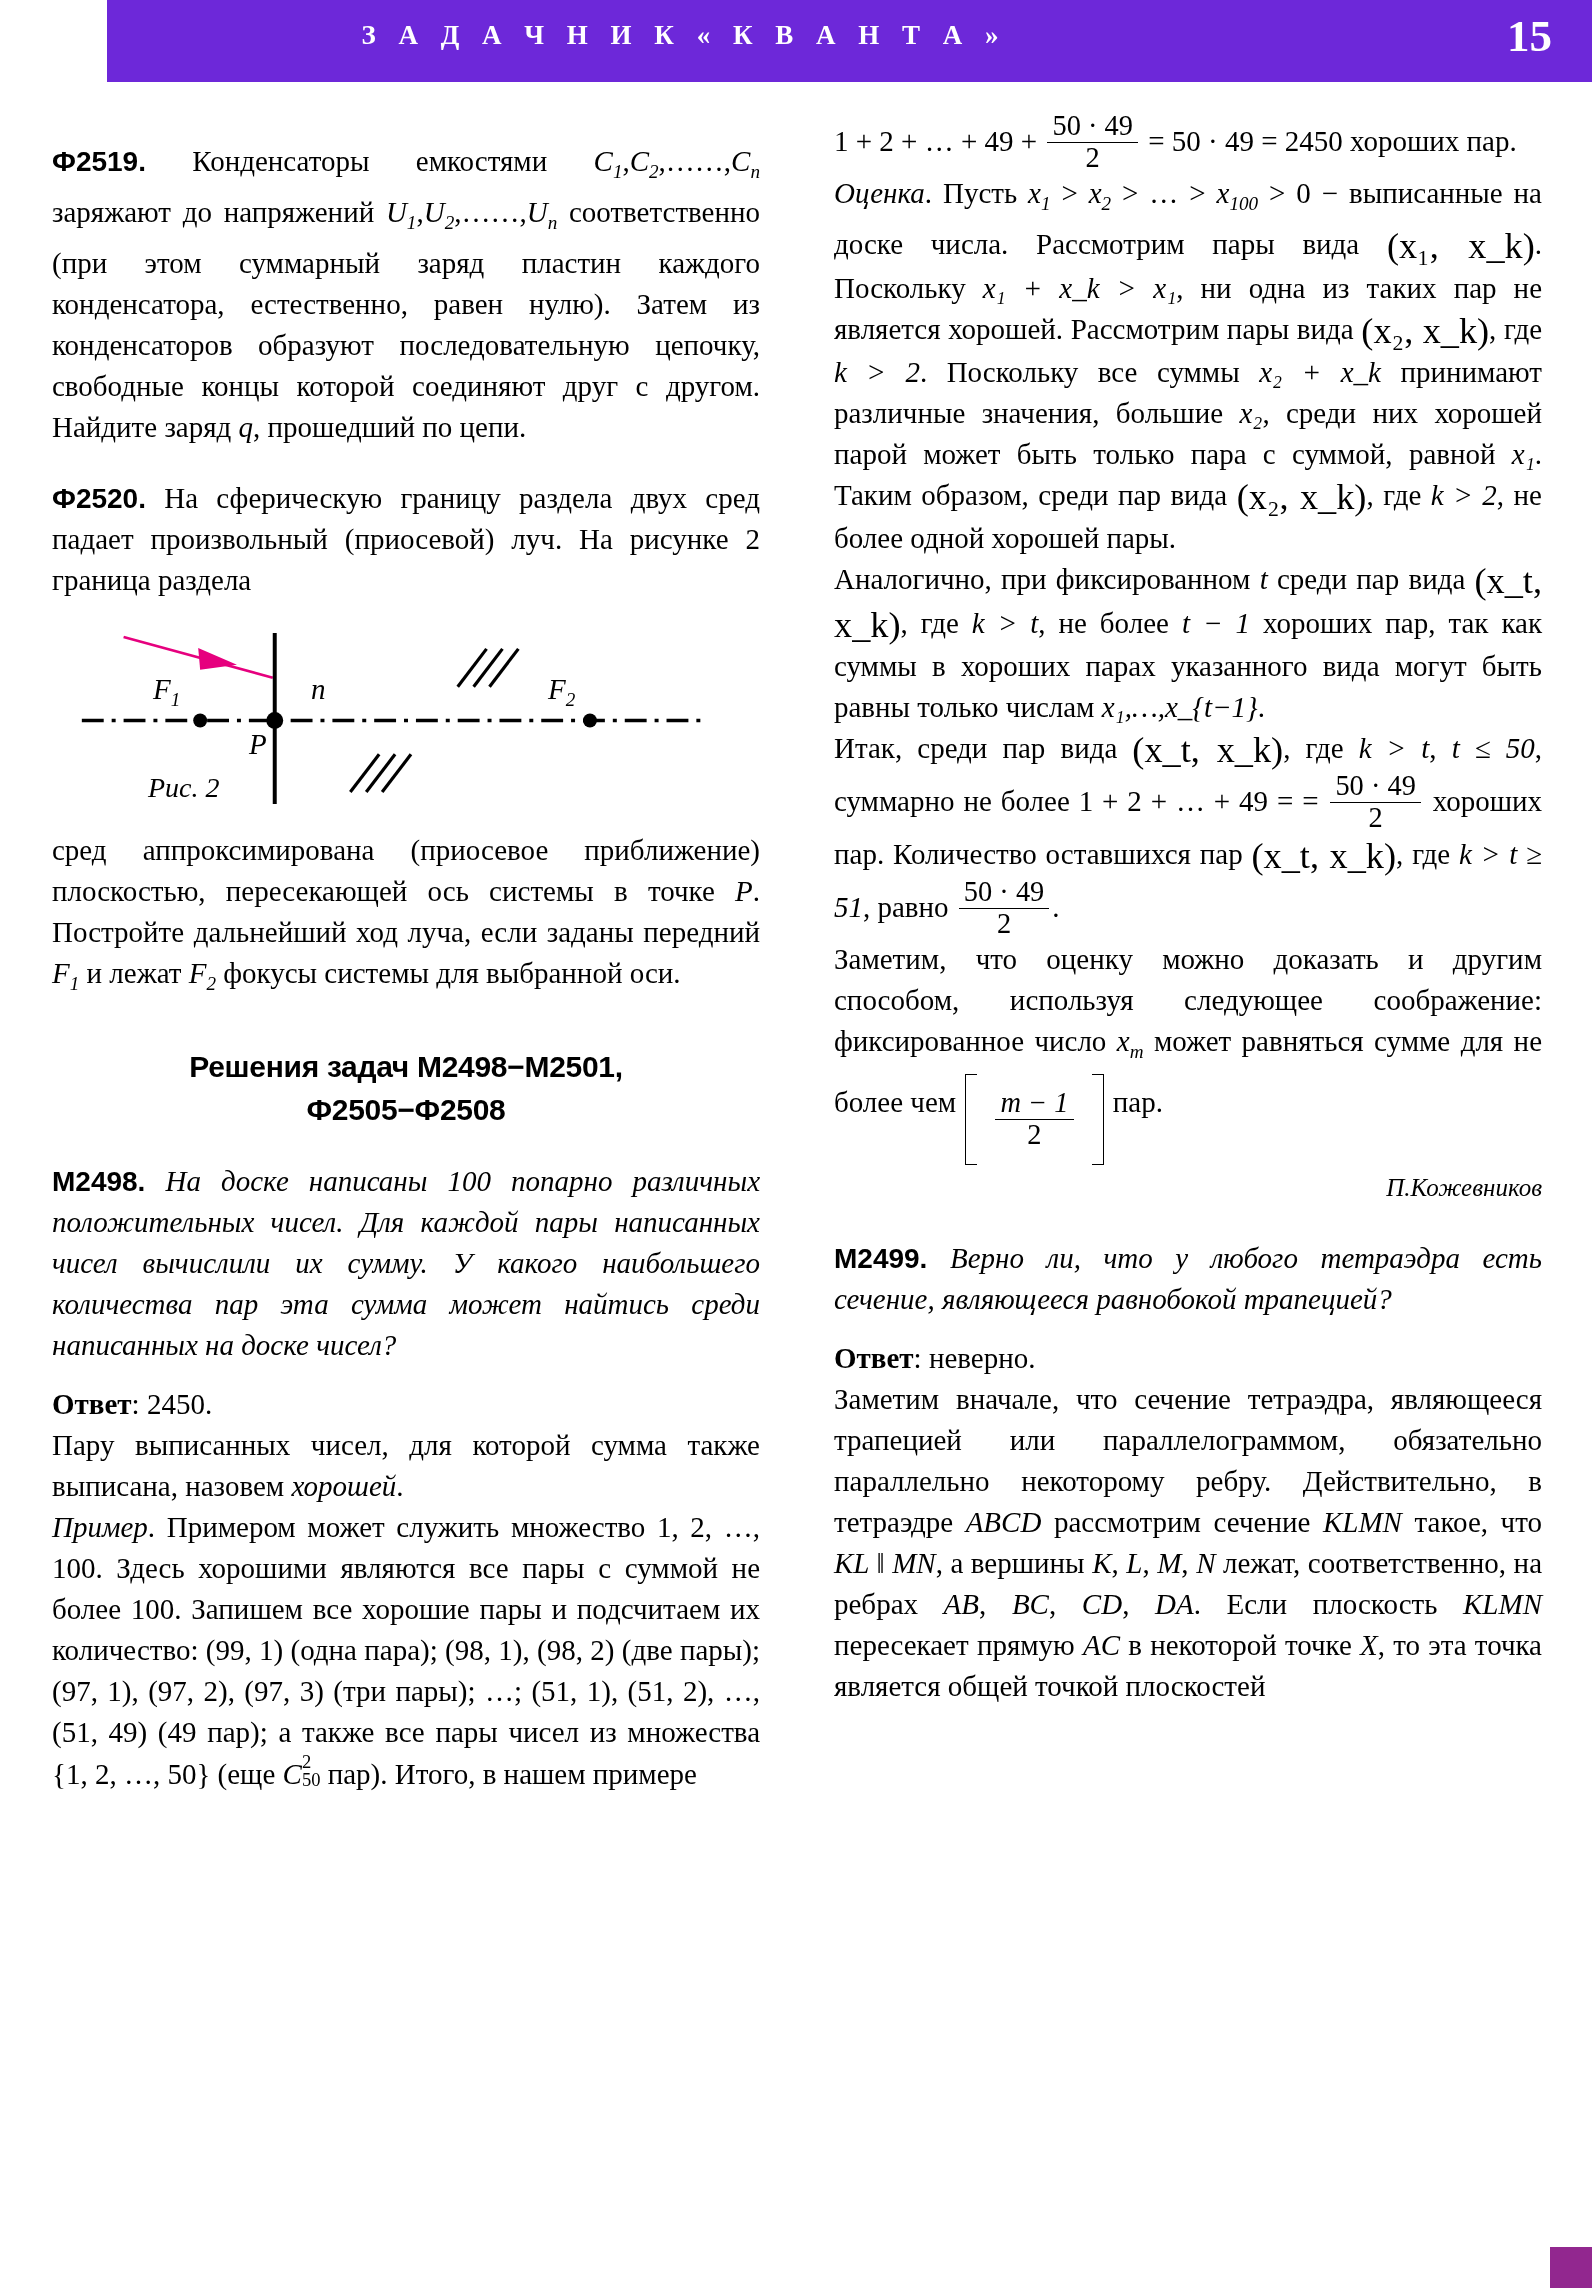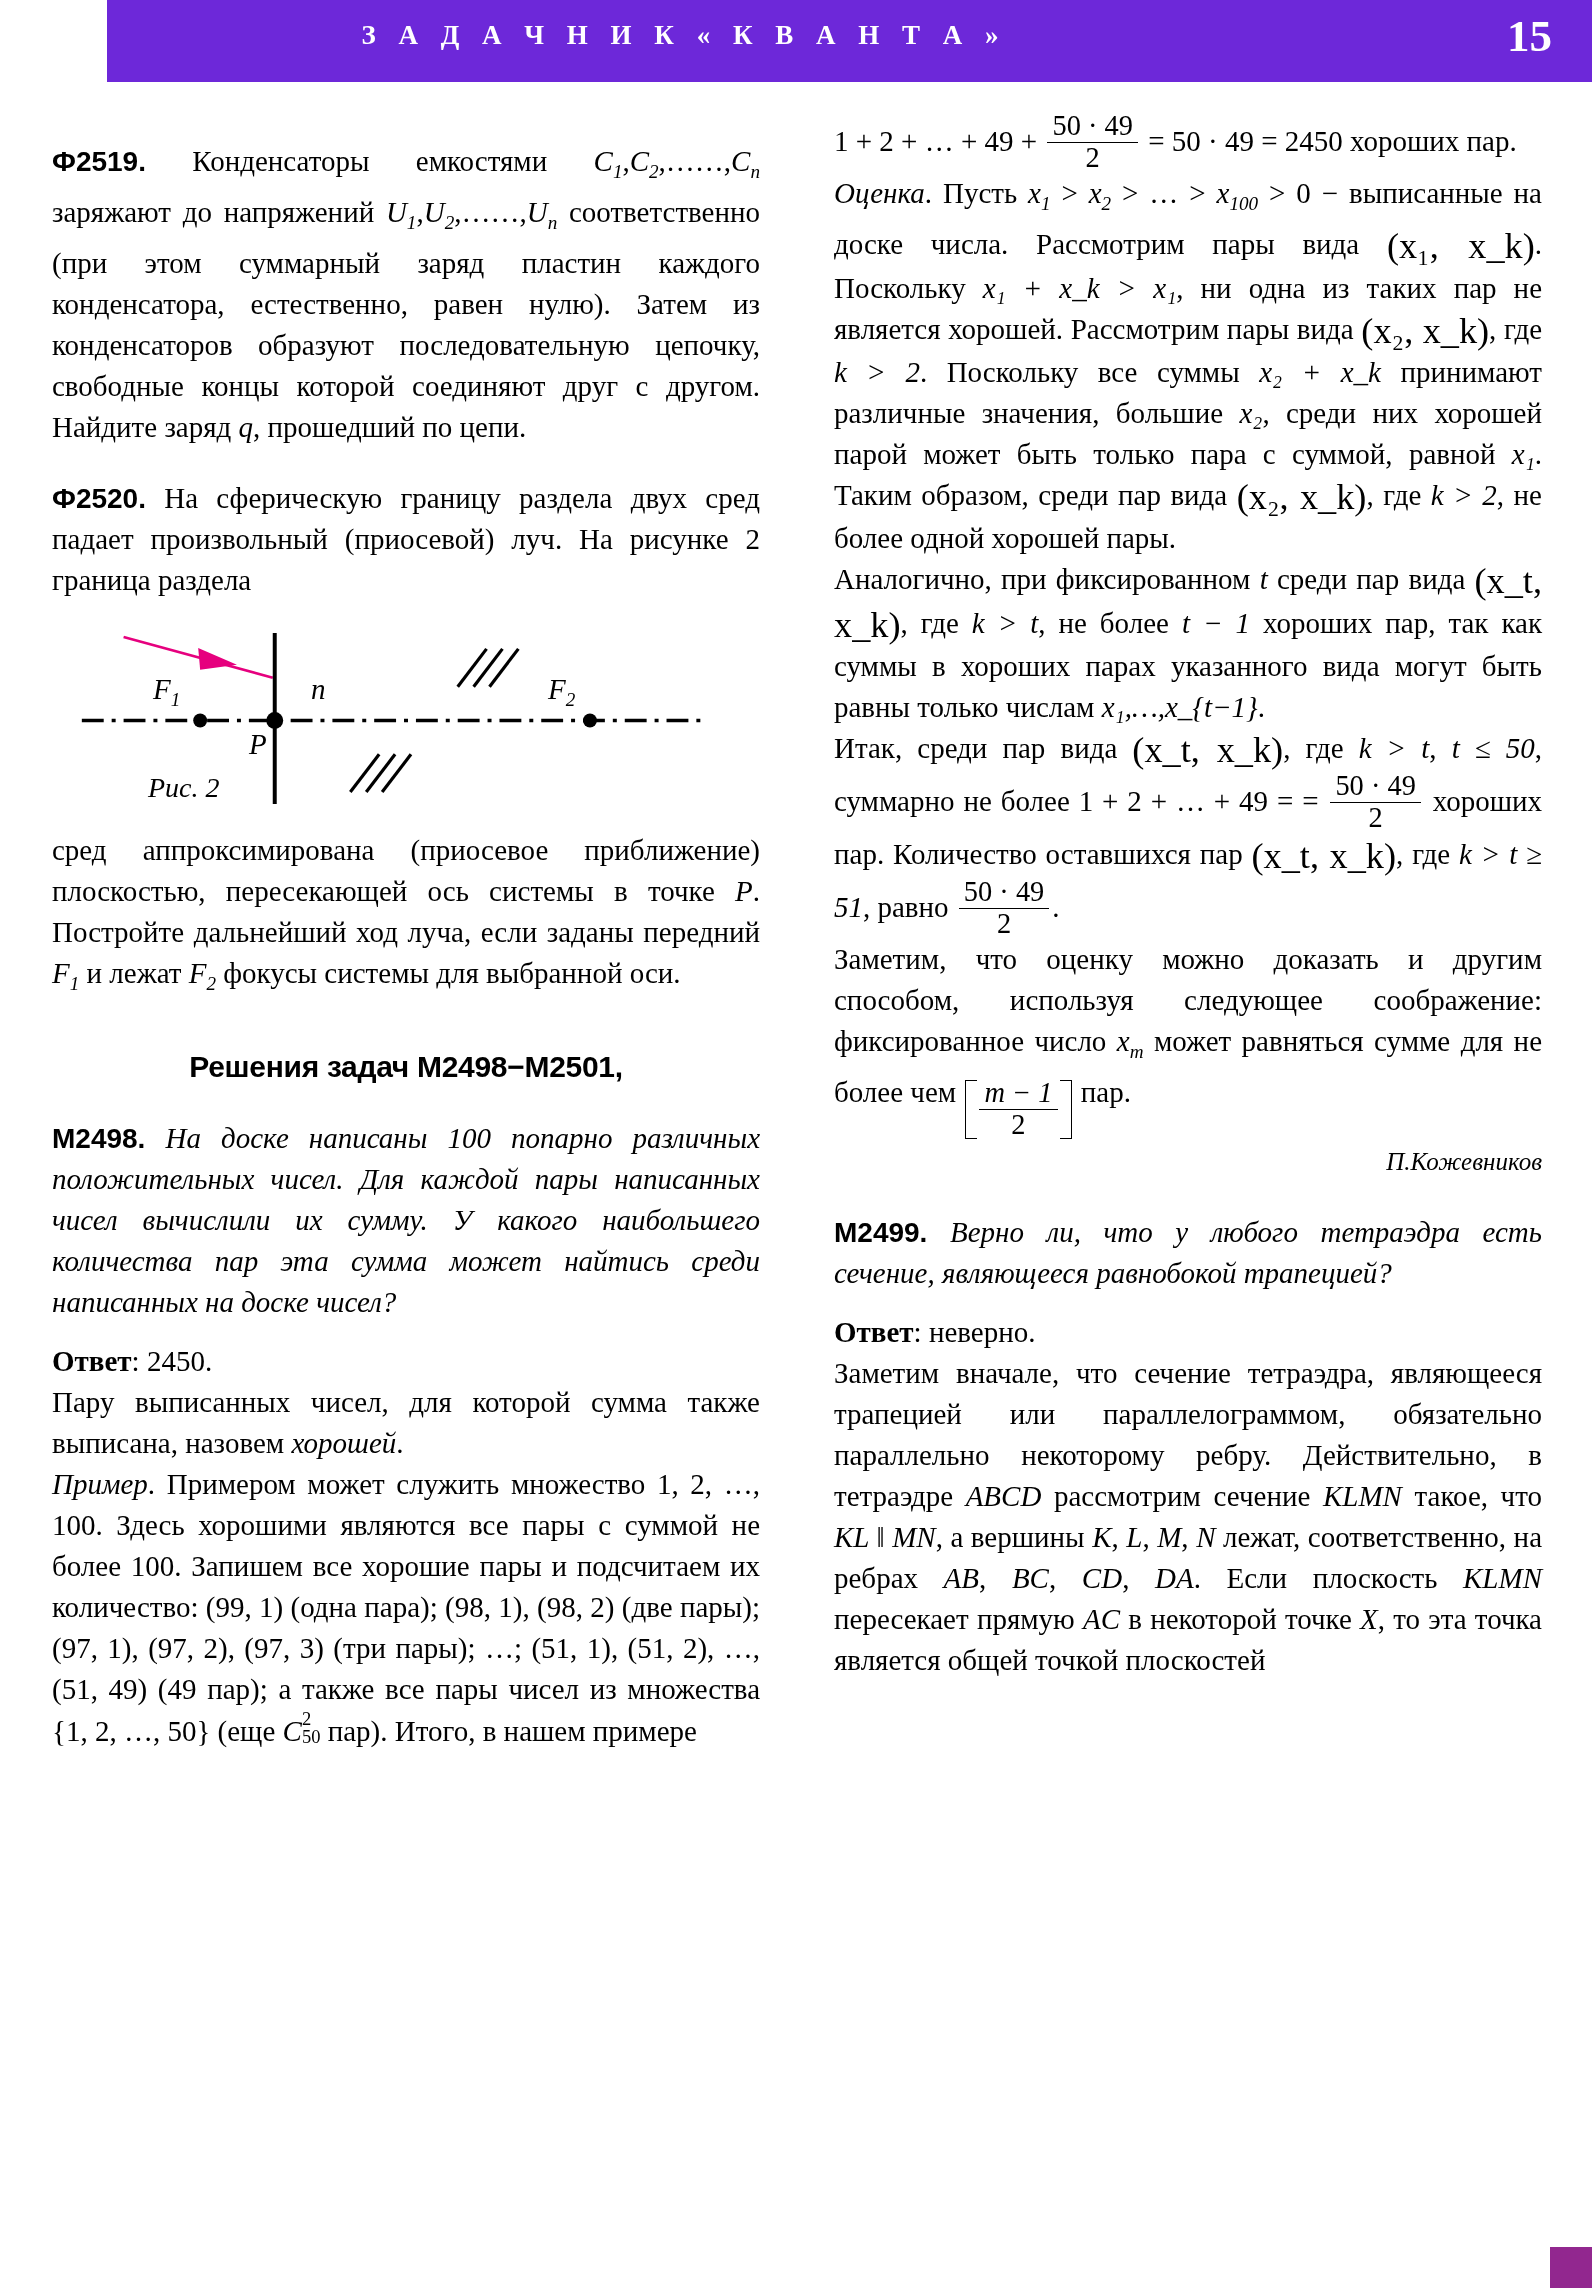--- a/index.html
+++ b/index.html
@@ -238,20 +238,21 @@
   </div>
 
   <p class="body">
     <span>сред аппроксимирована (приосевое приближение) плоскостью, пересекающей ось системы в точке </span><span class="mathvar">P</span><span>. Постройте дальнейший ход луча, если заданы передний </span><span class="mathvar">F</span><sub>1</sub><span> и лежат </span><span class="mathvar">F</span><sub>2</sub><span> фокусы системы для выбранной оси.</span>
   </p>
 
   <div class="gap-lg"></div>
 
   <div class="section-heading">
     <div>Решения задач М2498−М2501,</div>
+    <div>Ф2505−Ф2508</div>
   </div>
 
   <div class="gap-md"></div>
 
   <p class="stmt">
     <span class="tag" style="font-style:normal;">М2498.</span><span> На доске написаны 100 попарно различных положительных чисел. Для каждой пары написанных чисел вычислили их сумму. У какого наибольшего количества пар эта сумма может найтись среди написанных на доске чисел?</span>
   </p>
 
   <div class="gap-sm"></div>
 
@@ -285,21 +286,21 @@
   <p class="body">
     <span>Аналогично, при фиксированном </span><span class="mathvar">t</span><span> среди пар вида </span><span class="bigparen">(x_t, x_k)</span><span>, где </span><span class="mathvar">k &gt; t</span><span>, не более </span><span class="mathvar">t − 1</span><span> хороших пар, так как суммы в хороших парах указанного вида могут быть равны только числам </span><span class="mathvar">x₁,…,x_{t−1}</span><span>.</span>
   </p>
 
   <p class="body">
     <span>Итак, среди пар вида </span><span class="bigparen">(x_t, x_k)</span><span>, где </span><span class="mathvar">k &gt; t</span><span>, </span><span class="mathvar">t ≤ 50</span><span>, суммарно не более </span><span>1 + 2 + … + 49 = </span><span>= </span><span class="frac"><span class="num">50 · 49</span><span class="den">2</span></span><span> хороших пар. Количество оставшихся пар </span><span class="bigparen">(x_t, x_k)</span><span>, где </span><span class="mathvar">k &gt; t ≥ 51</span><span>, равно </span><span class="frac"><span class="num">50 · 49</span><span class="den">2</span></span><span>.</span>
   </p>
 
 
   <p class="body">
-    <span>Заметим, что оценку можно доказать и другим способом, используя следующее соображение: фиксированное число </span><span class="mathvar">x</span><sub>m</sub><span> может равняться сумме для не более чем </span><span class="floorexp"><span class="frac" style="margin:0;"><span class="num mathvar">m − 1</span><span class="den">2</span></span></span><span> пар.</span>
+    <span>Заметим, что оценку можно доказать и другим способом, используя следующее соображение: фиксированное число </span><span class="mathvar">x</span><sub>m</sub><span> может равняться сумме для не более чем </span><span class="floorexp"><span class="frac" style="margin:16px;"><span class="num mathvar">m − 1</span><span class="den">2</span></span></span><span> пар.</span>
   </p>
 
   <div class="author">П.Кожевников</div>
 
   <div class="gap-md"></div>
 
   <p class="stmt">
     <span class="tag" style="font-style:normal;">М2499.</span><span>  Верно ли, что у любого тетраэдра есть сечение, являющееся равнобокой трапецией?</span>
   </p>
 

